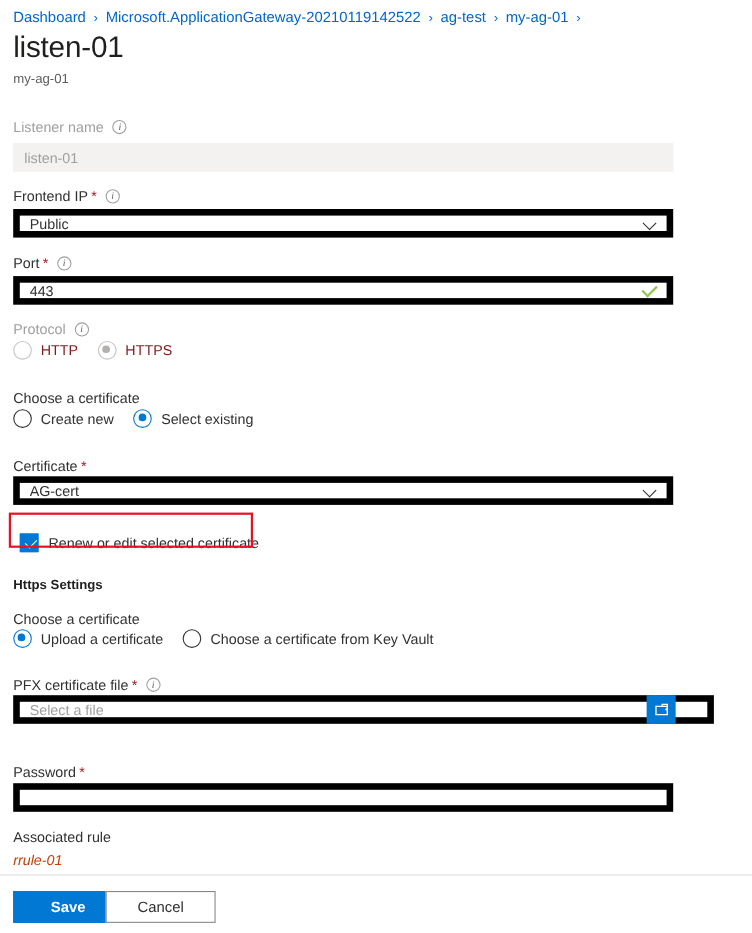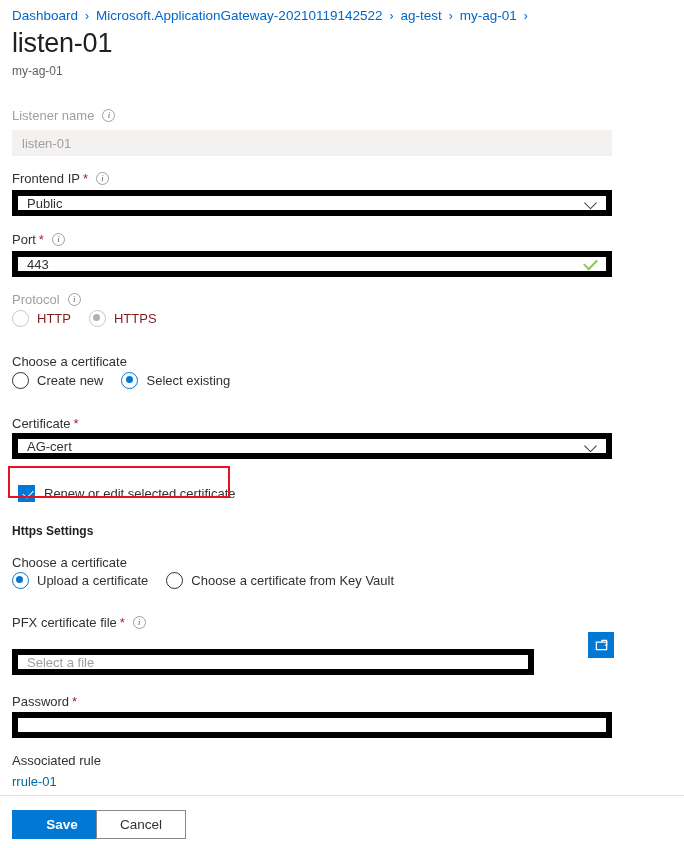--- a/index.html
+++ b/index.html
@@ -162,21 +162,21 @@
     position: absolute;
     width: 26px; height: 26px;
     background: #0078d4; border: 1px solid #0078d4;
     display: flex; align-items: center; justify-content: center;
     cursor: pointer;
   }
 
   
   .rule-link {
     position: absolute; left: 12px;
-    font-size: 13px; color: #0369a1; cursor: pointer;
+    font-size: 13px; color: #c2410c; cursor: pointer; font-style: italic;
   }
 
   
   .divider {
     position: absolute; left: 0; width: 684px; height: 1px;
     background: #e1dfdd;
   }
   .btn {
     position: absolute; height: 29px;
     display: flex; align-items: center; justify-content: center;
@@ -298,21 +298,21 @@
         <span class="radio"></span>
         <span>Choose a certificate from Key Vault</span>
       </span>
     </div>
 
     <div class="field-label" style="top:614px">
       <span>PFX certificate file</span>
       <span class="req">*</span>
       <span class="info-icon">i</span>
     </div>
-    <div class="input" style="top:649px; width:522px;">
+    <div class="input" style="top:632px; width:637px;">
       <span class="placeholder">Select a file</span>
     </div>
     <div class="browse-btn" style="left:588px; top:632px;">
       <svg width="15" height="15" viewBox="0 0 16 16">
         <path d="M2.5 4.5h11v8h-11z" fill="none" stroke="#ffffff" stroke-width="1.3"></path>
         <path d="M8.5 4.5v-2h5v5h-2" fill="none" stroke="#ffffff" stroke-width="1.3"></path>
       </svg>
     </div>
 
     <div class="field-label" style="top:693px">
@@ -324,15 +324,15 @@
     </div>
 
     <div class="field-label" style="top:752px">
       <span>Associated rule</span>
     </div>
     <div class="rule-link" style="top:774px">rrule-01</div>
   </div>
 
   <div class="divider" style="top:795px"></div>
   <div class="btn btn-primary" style="left:12px; top:810px; width:100px;">Save</div>
-  <div class="btn btn-secondary" style="left:96px; top:810px; width:90px;">Cancel</div>
+  <div class="btn btn-secondary" style="left:96px; top:810px; width:100px;">Cancel</div>
 
 </div>
 
 </body></html>

